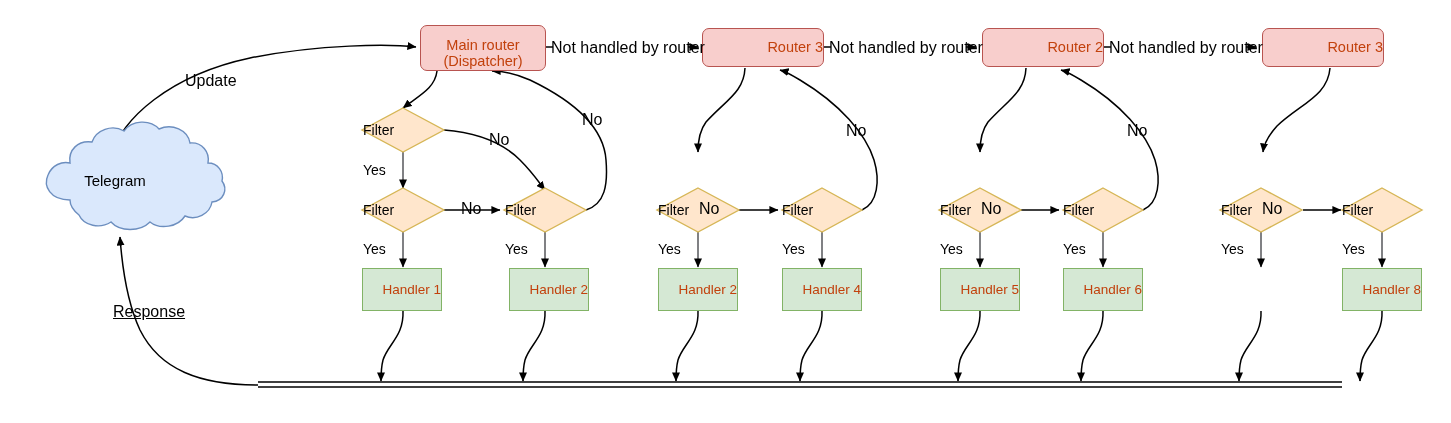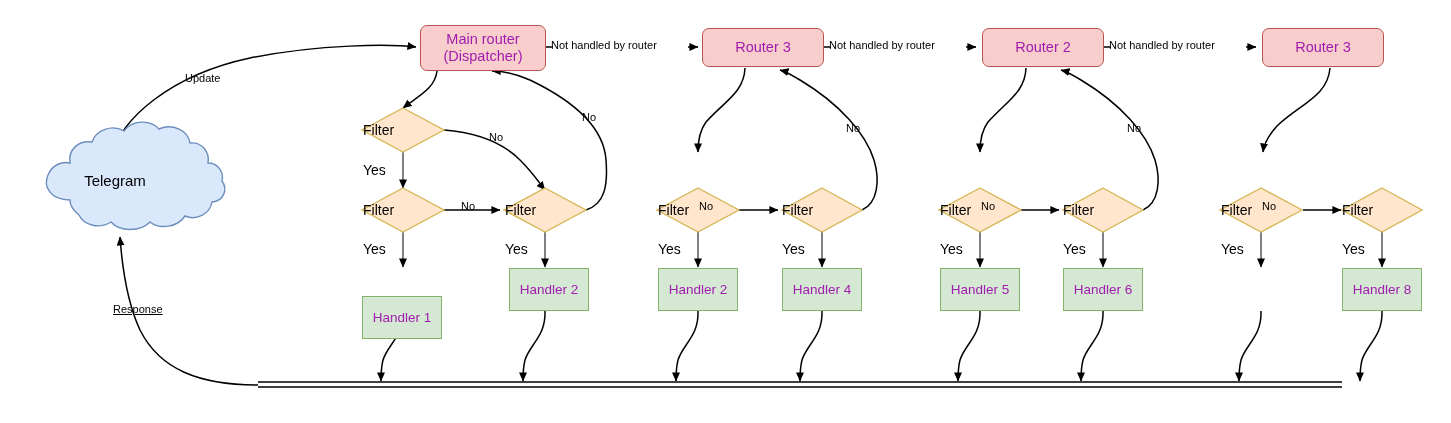--- a/index.html
+++ b/index.html
@@ -1,24 +1,24 @@
 <!DOCTYPE html>
 <html><head>
 <meta charset="utf-8">
 <style>
   html,body{margin:0;padding:0;background:#ffffff;}
   #canvas{position:relative;width:1451px;height:423px;background:#ffffff;
           font-family:"Liberation Sans","DejaVu Sans",sans-serif;overflow:hidden;}
   svg#wires{position:absolute;left:0;top:0;width:1451px;height:423px;}
   .node{position:absolute;box-sizing:border-box;display:flex;align-items:center;
-        justify-content:center;text-align:center;color:#a21caf;line-height:1.15;}
+        justify-content:flex-end;text-align:center;color:#c2410c;line-height:1.15;}
   .router{background:#f8cecc;border:1.4px solid #b85450;border-radius:7px;font-size:14.5px;}
   .handler{background:#d5e8d4;border:1.4px solid #82b366;font-size:13.5px;}
   .cloudlabel{position:absolute;width:100%;text-align:center;font-size:15px;color:#000;}
-  .elabel{position:absolute;font-size:11px;color:#000;white-space:nowrap;background:transparent;}
+  .elabel{position:absolute;font-size:16px;color:#000;white-space:nowrap;background:transparent;}
   .dlabel{position:absolute;font-size:14px;color:#000;white-space:nowrap;
           text-align:left;pointer-events:none;}
 </style>
 </head>
 <body>
 
 <div id="canvas">
 
   <svg id="wires" viewBox="0 0 1451 423" xmlns="http://www.w3.org/2000/svg">
     <defs>
@@ -127,21 +127,21 @@
   <div class="dlabel" style="left:363px;top:122px;width:80px;">Filter</div>
   <div class="dlabel" style="left:363px;top:202px;width:80px;">Filter</div>
   <div class="dlabel" style="left:505px;top:202px;width:80px;">Filter</div>
   <div class="dlabel" style="left:658px;top:202px;width:80px;">Filter</div>
   <div class="dlabel" style="left:782px;top:202px;width:80px;">Filter</div>
   <div class="dlabel" style="left:940px;top:202px;width:80px;">Filter</div>
   <div class="dlabel" style="left:1063px;top:202px;width:80px;">Filter</div>
   <div class="dlabel" style="left:1221px;top:202px;width:80px;">Filter</div>
   <div class="dlabel" style="left:1342px;top:202px;width:80px;">Filter</div>
 
-  <div class="node handler" style="left:362px;top:268px;width:80px;height:43px;margin-top:28px;">
+  <div class="node handler" style="left:362px;top:268px;width:80px;height:43px;">
     <span>Handler 1</span>
     </div>
   <div class="node handler" style="left:509px;top:268px;width:80px;height:43px;">
     <span>Handler 2</span>
     </div>
   <div class="node handler" style="left:658px;top:268px;width:80px;height:43px;">
     <span>Handler 2</span>
     </div>
   <div class="node handler" style="left:782px;top:268px;width:80px;height:43px;">
     <span>Handler 4</span>

